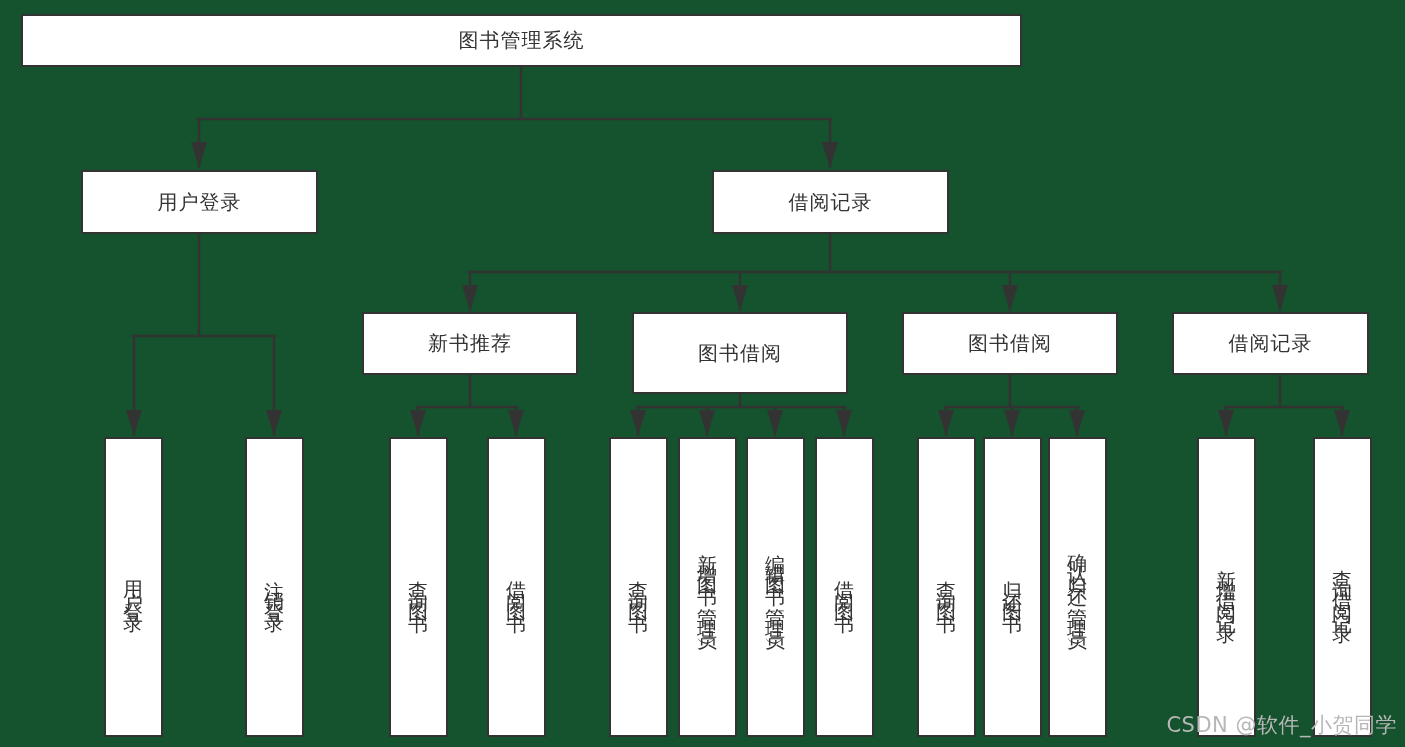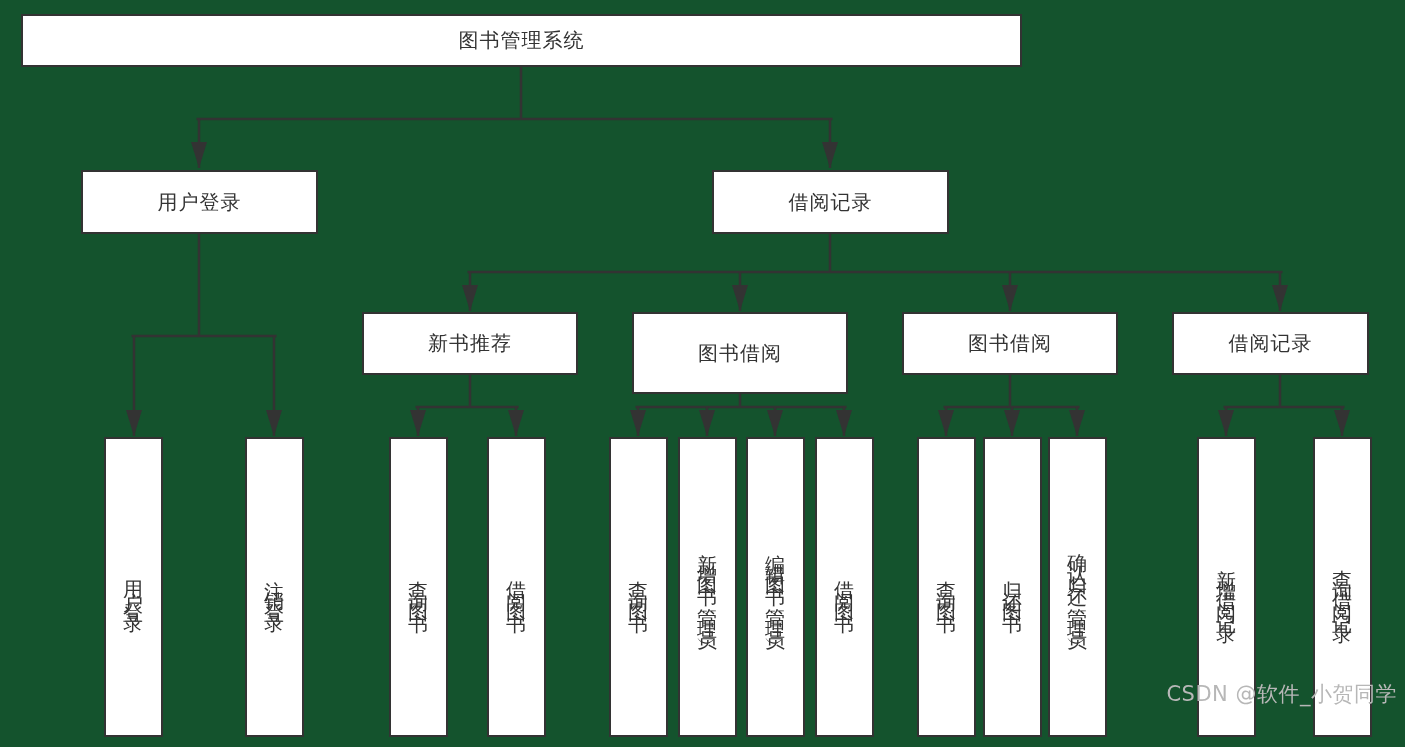--- a/index.html
+++ b/index.html
@@ -49,21 +49,21 @@
     writing-mode: vertical-rl;
     text-orientation: mixed;
     font-size: 20px;
     letter-spacing: 11px;
     line-height: 1;
     color: #333333;
   }
   .watermark {
     position: absolute;
     right: 8px;
-    top: 680px;
+    top: 711px;
     z-index: 5;
     font-size: 21px;
     color: #b7b7b7;
     letter-spacing: 0.5px;
     white-space: nowrap;
   }
 </style>
 </head>
 <body>
 

